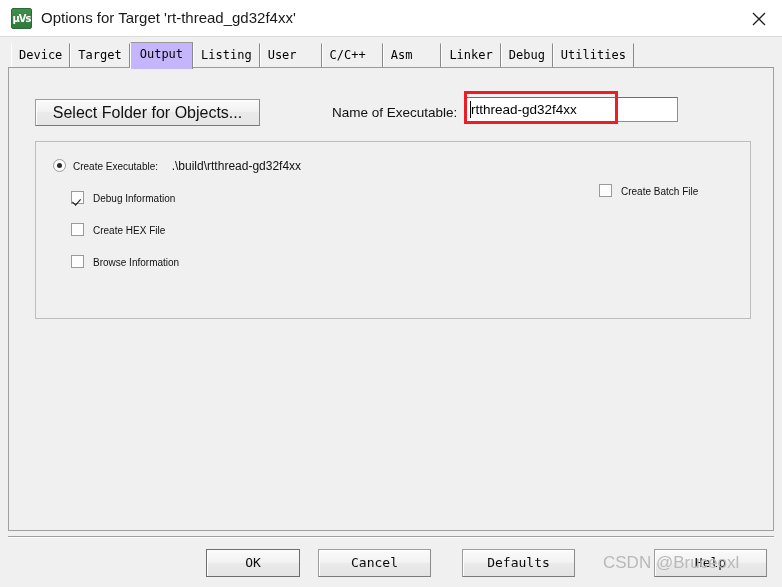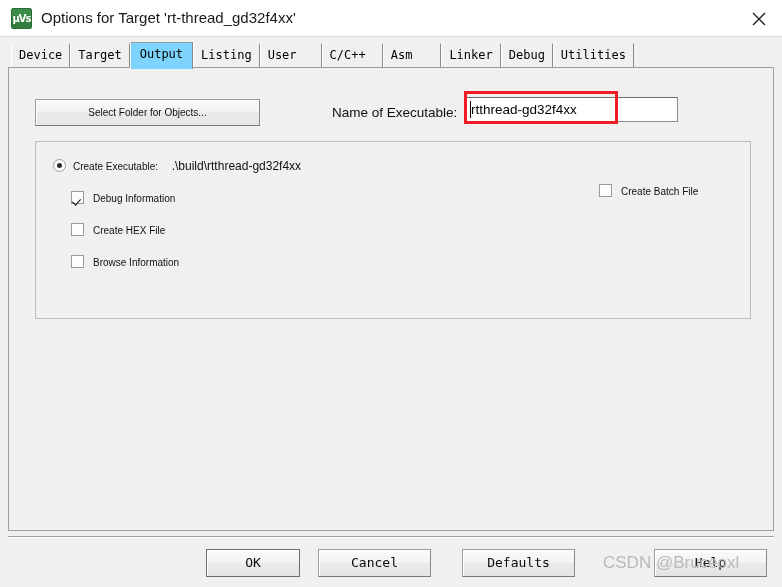--- a/index.html
+++ b/index.html
@@ -86,21 +86,21 @@
     border-right: 1px solid #898989;
     border-top: 1px solid #f0f0f0;
     padding: 2px 7px 3px 7px;
     height: 19px;
     line-height: 19px;
     box-sizing: content-box;
     white-space: nowrap;
     cursor: pointer;
   }
   .tab.active {
-    background: #7dd3fc;
+    background: #c4b5fd;
     border-left: 1px solid #ffffff;
     border-right: 1px solid #898989;
     border-top: 1px solid #9a9a9a;
     height: 23px;
     line-height: 23px;
     padding: 0 9px 3px 9px;
     margin-bottom: -1px;
     position: relative;
     z-index: 3;
   }
@@ -120,21 +120,21 @@
   #select-folder-btn {
     position: absolute;
     left: 35px; top: 99px;
     width: 225px; height: 27px;
     background: linear-gradient(180deg,#fbfbfb 0%, #f1f1f1 48%, #eaeaea 50%, #e6e6e6 100%);
     border: 1px solid #9d9d9d;
     border-bottom-color: #7a7a7a;
     border-right-color: #8a8a8a;
     box-shadow: inset 1px 1px 0 #ffffff;
     box-sizing: border-box;
-    font-size: 10px;
+    font-size: 16px;
     line-height: 25px;
     text-align: center;
     color: #101010;
     cursor: pointer;
   }
 
   
   #exe-label {
     position: absolute;
     left: 332px; top: 105px;

